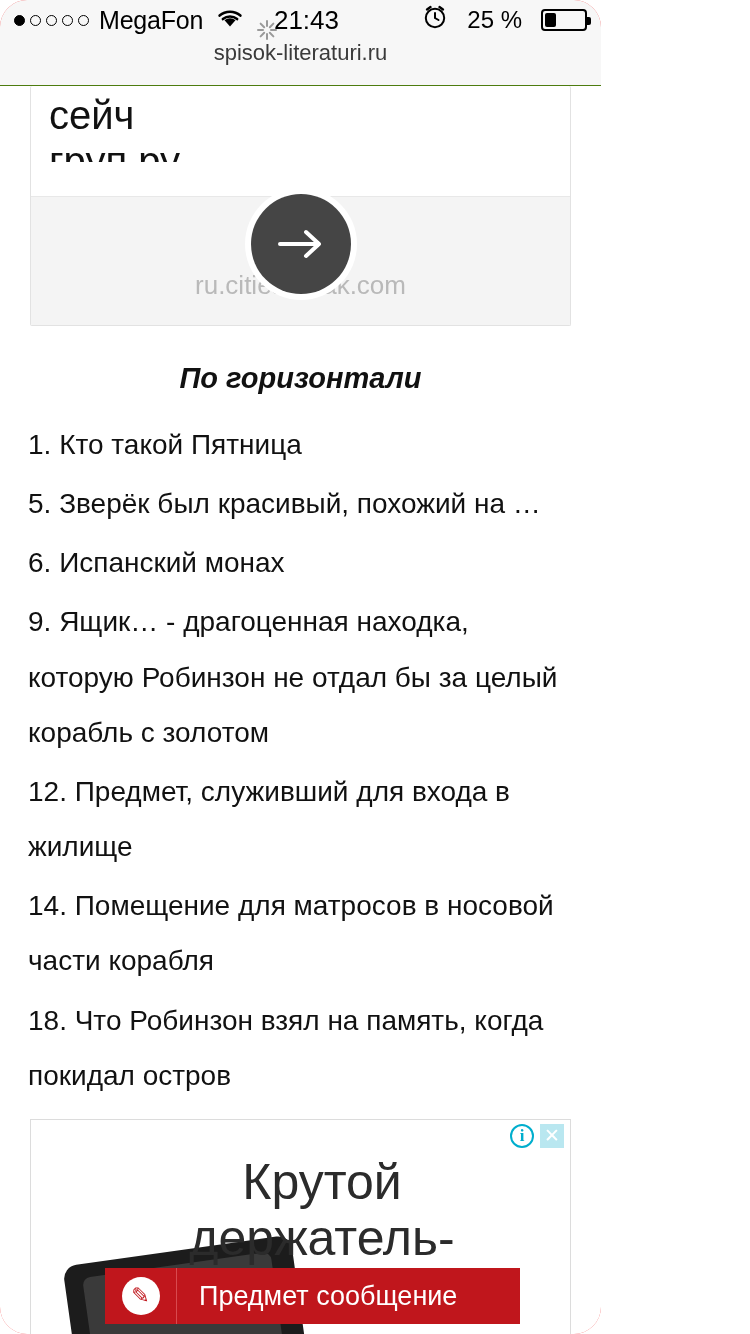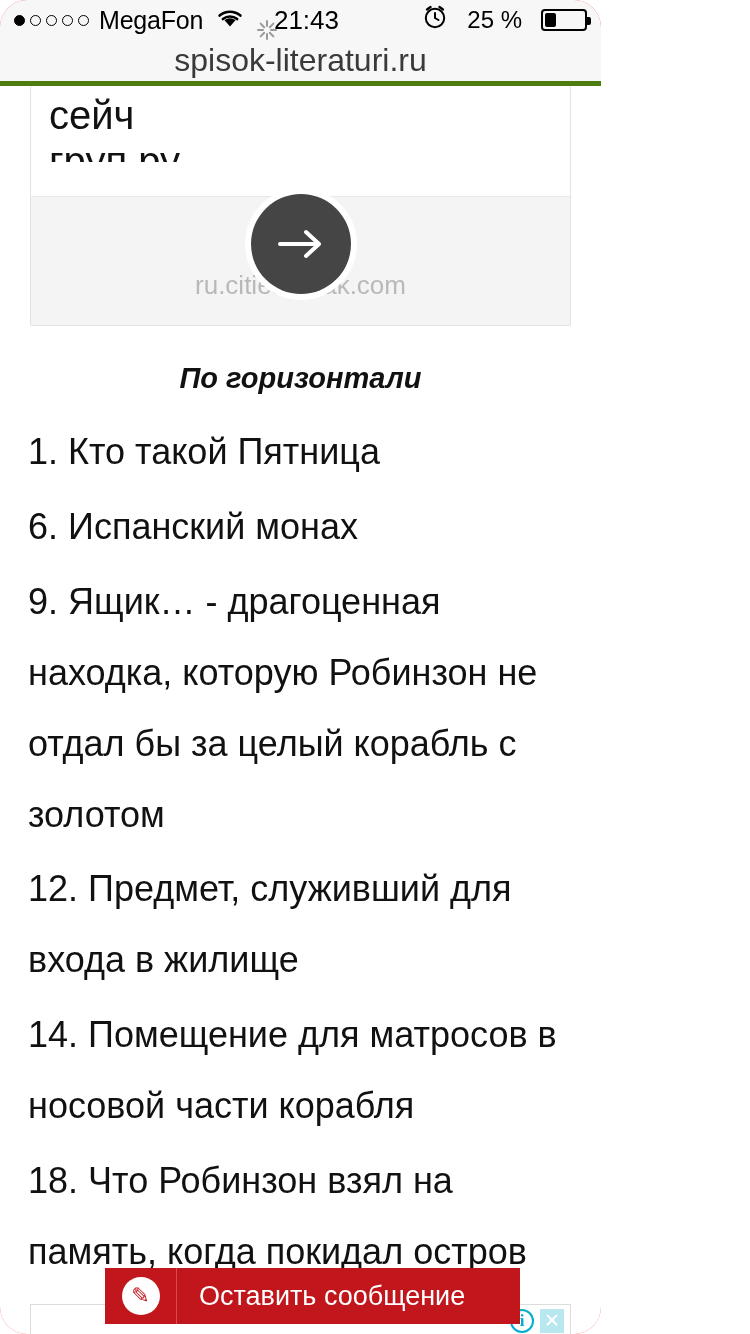--- a/index.html
+++ b/index.html
@@ -90,25 +90,24 @@
     left: 2px; top: 2px; bottom: 2px;
     width: 25%;
     background: #000;
     border-radius: 2px;
   }
 
   
   .urlbar {
     height: 46px;
     background: #f7f7f7;
-    border-bottom: 5px solid #4d7c0f;
-    display: flex;
-    align-items: center;
+    border-bottom: 1px solid #4d7c0f;
+    display: flex;
     justify-content: center;
-    font-size: 32px;
+    font-size: 22px;
     color: #3a3a3a;
   }
 
   
   .content {
     position: relative;
     height: 1248px;
     background: #ffffff;
     padding: 0;
     overflow: hidden;
@@ -182,21 +181,21 @@
   
   .section-title {
     font-size: 29px;
     font-weight: bold;
     font-style: italic;
     color: #111;
     margin: 36px 0 22px 0;
     text-align: center;
   }
   .clue {
-    font-size: 36px;
+    font-size: 28px;
     color: #111;
     line-height: 1.97;
     margin: 0 0 4px 0;
   }
 
   
   .ad-block {
     margin: 16px 30px 0 30px;
     border: 1px solid #dcdcdc;
     height: 262px;
@@ -360,20 +359,21 @@
         <svg width="54" height="40" viewBox="0 0 54 40">
           <path d="M6 20 H44 M32 8 L45 20 L32 32" stroke="#ffffff" stroke-width="4" fill="none" stroke-linecap="round" stroke-linejoin="round"></path>
         </svg>
       </div>
     </div>
 
     <div class="page-inner">
       <div class="section-title">По горизонтали</div>
 
       <p class="clue">1. Кто такой Пятница</p>
+      <p class="clue">5. Зверёк был красивый, похожий на …</p>
       <p class="clue">6. Испанский монах</p>
       <p class="clue">9. Ящик… - драгоценная находка, которую Робинзон не отдал бы за целый корабль с золотом</p>
       <p class="clue">12. Предмет, служивший для входа в жилище</p>
       <p class="clue">14. Помещение для матросов в носовой части корабля</p>
       <p class="clue">18. Что Робинзон взял на память, когда покидал остров</p>
     </div>
 
     <div class="ad-block">
       <div class="ad-controls">
         <div class="ad-i">i</div>
@@ -382,17 +382,17 @@
       <div class="ad-product"></div>
       <div class="ad-headline">Крутой держатель-зарядка iPhone</div>
     </div>
 
     <div class="chat-widget">
       <div class="chat-icon-wrap">
         <div class="chat-bubble">
           <span>✎</span>
         </div>
       </div>
-      <div class="chat-label">Оставить сообщение</div>
+      <div class="chat-label">Предмет сообщение</div>
     </div>
 
   </div>
 </div>
 
 </body></html>

